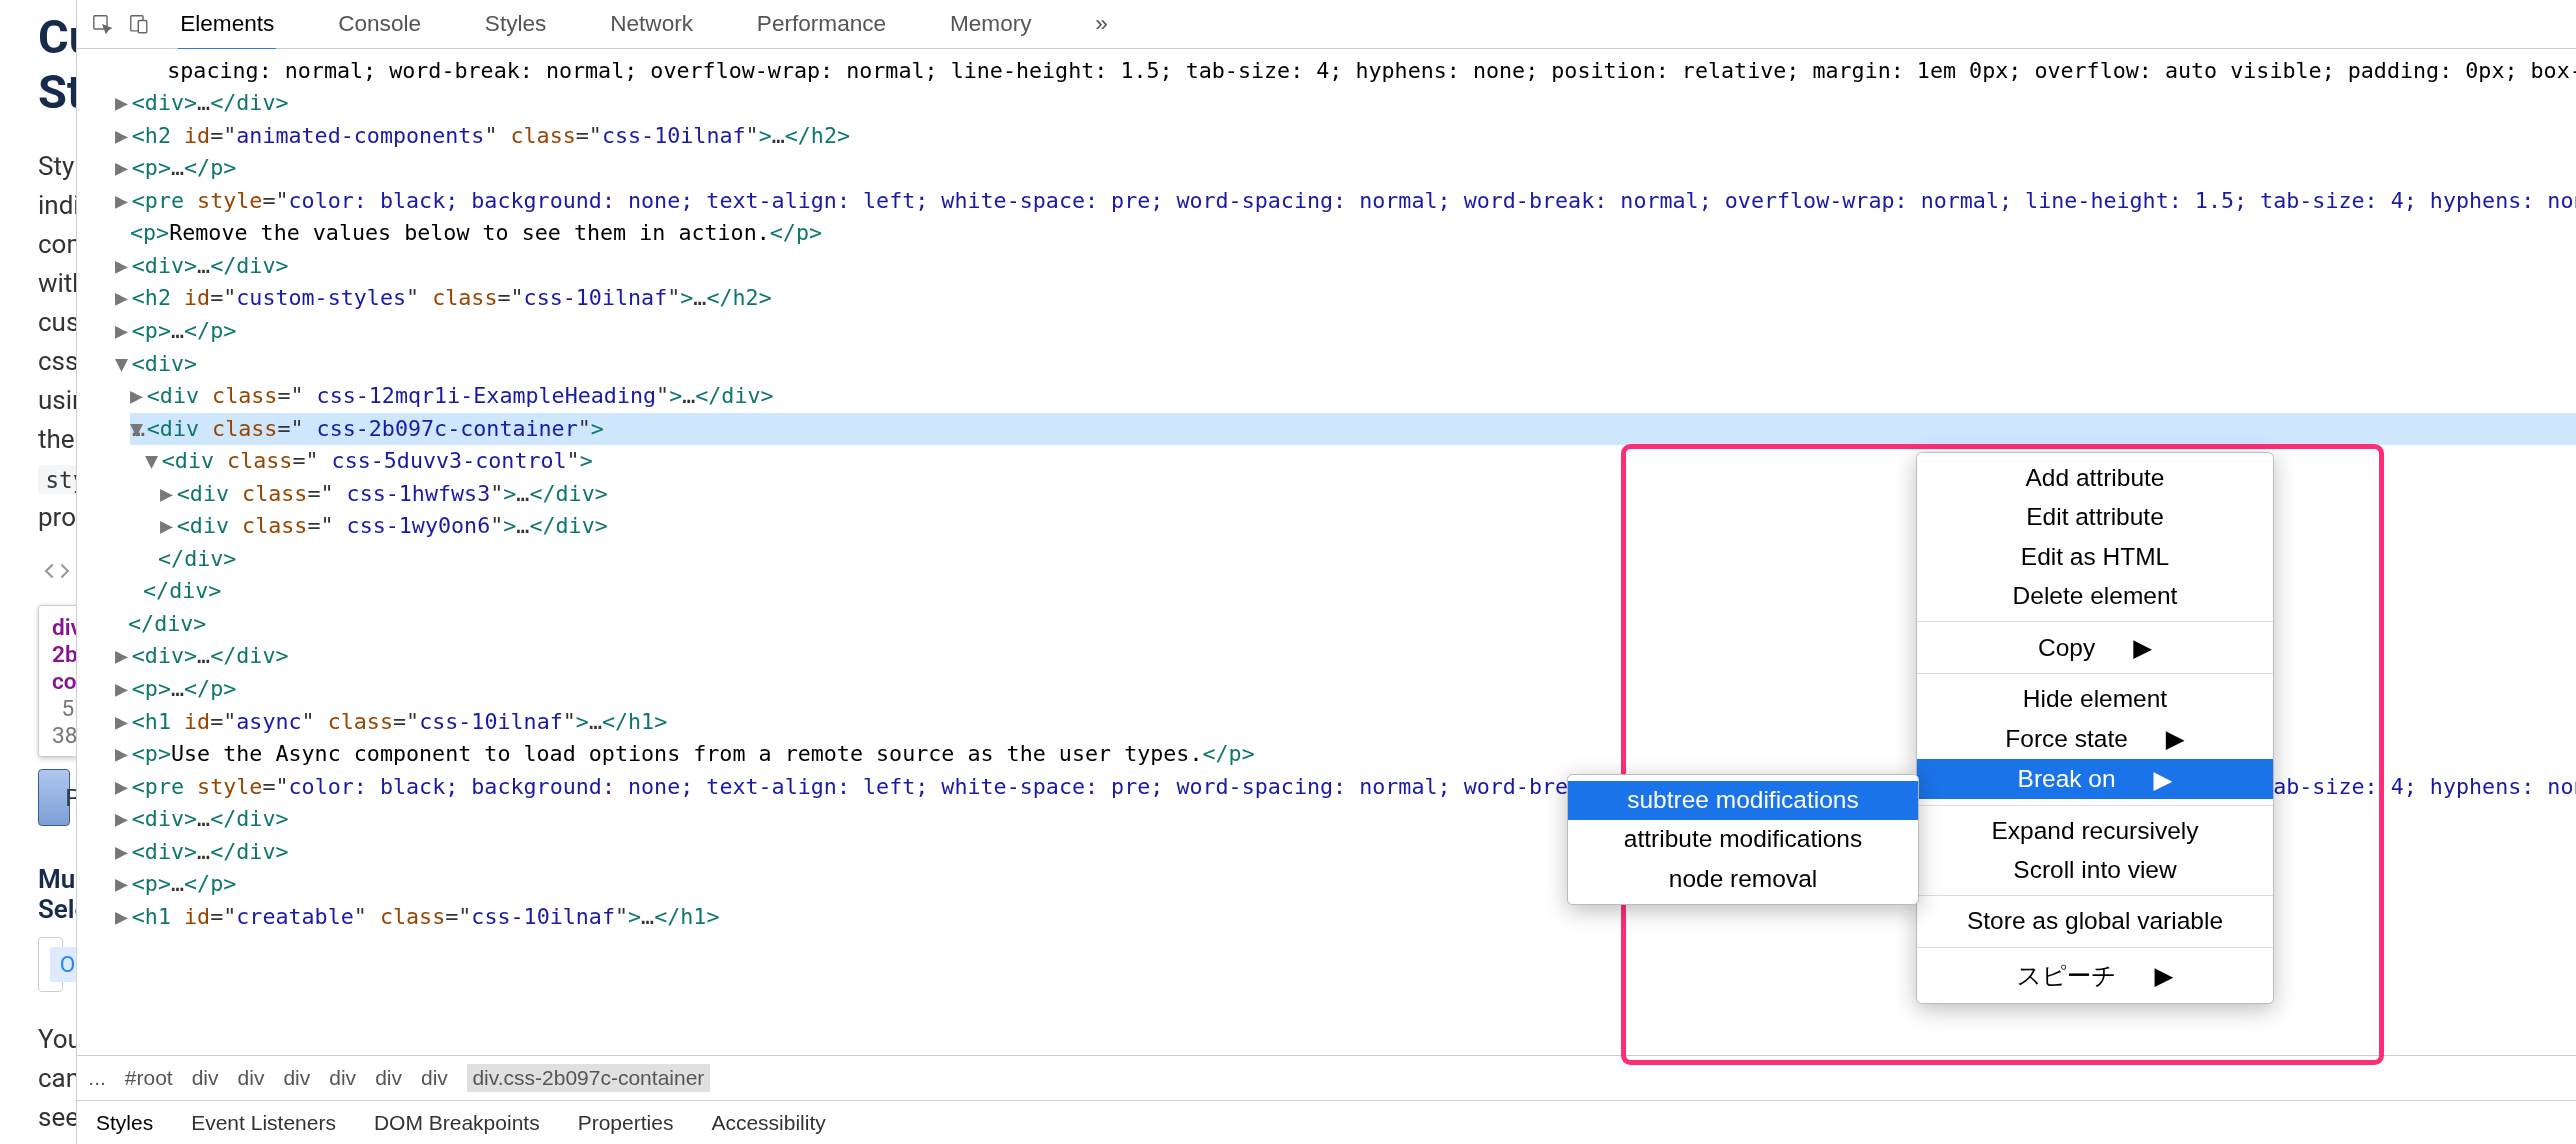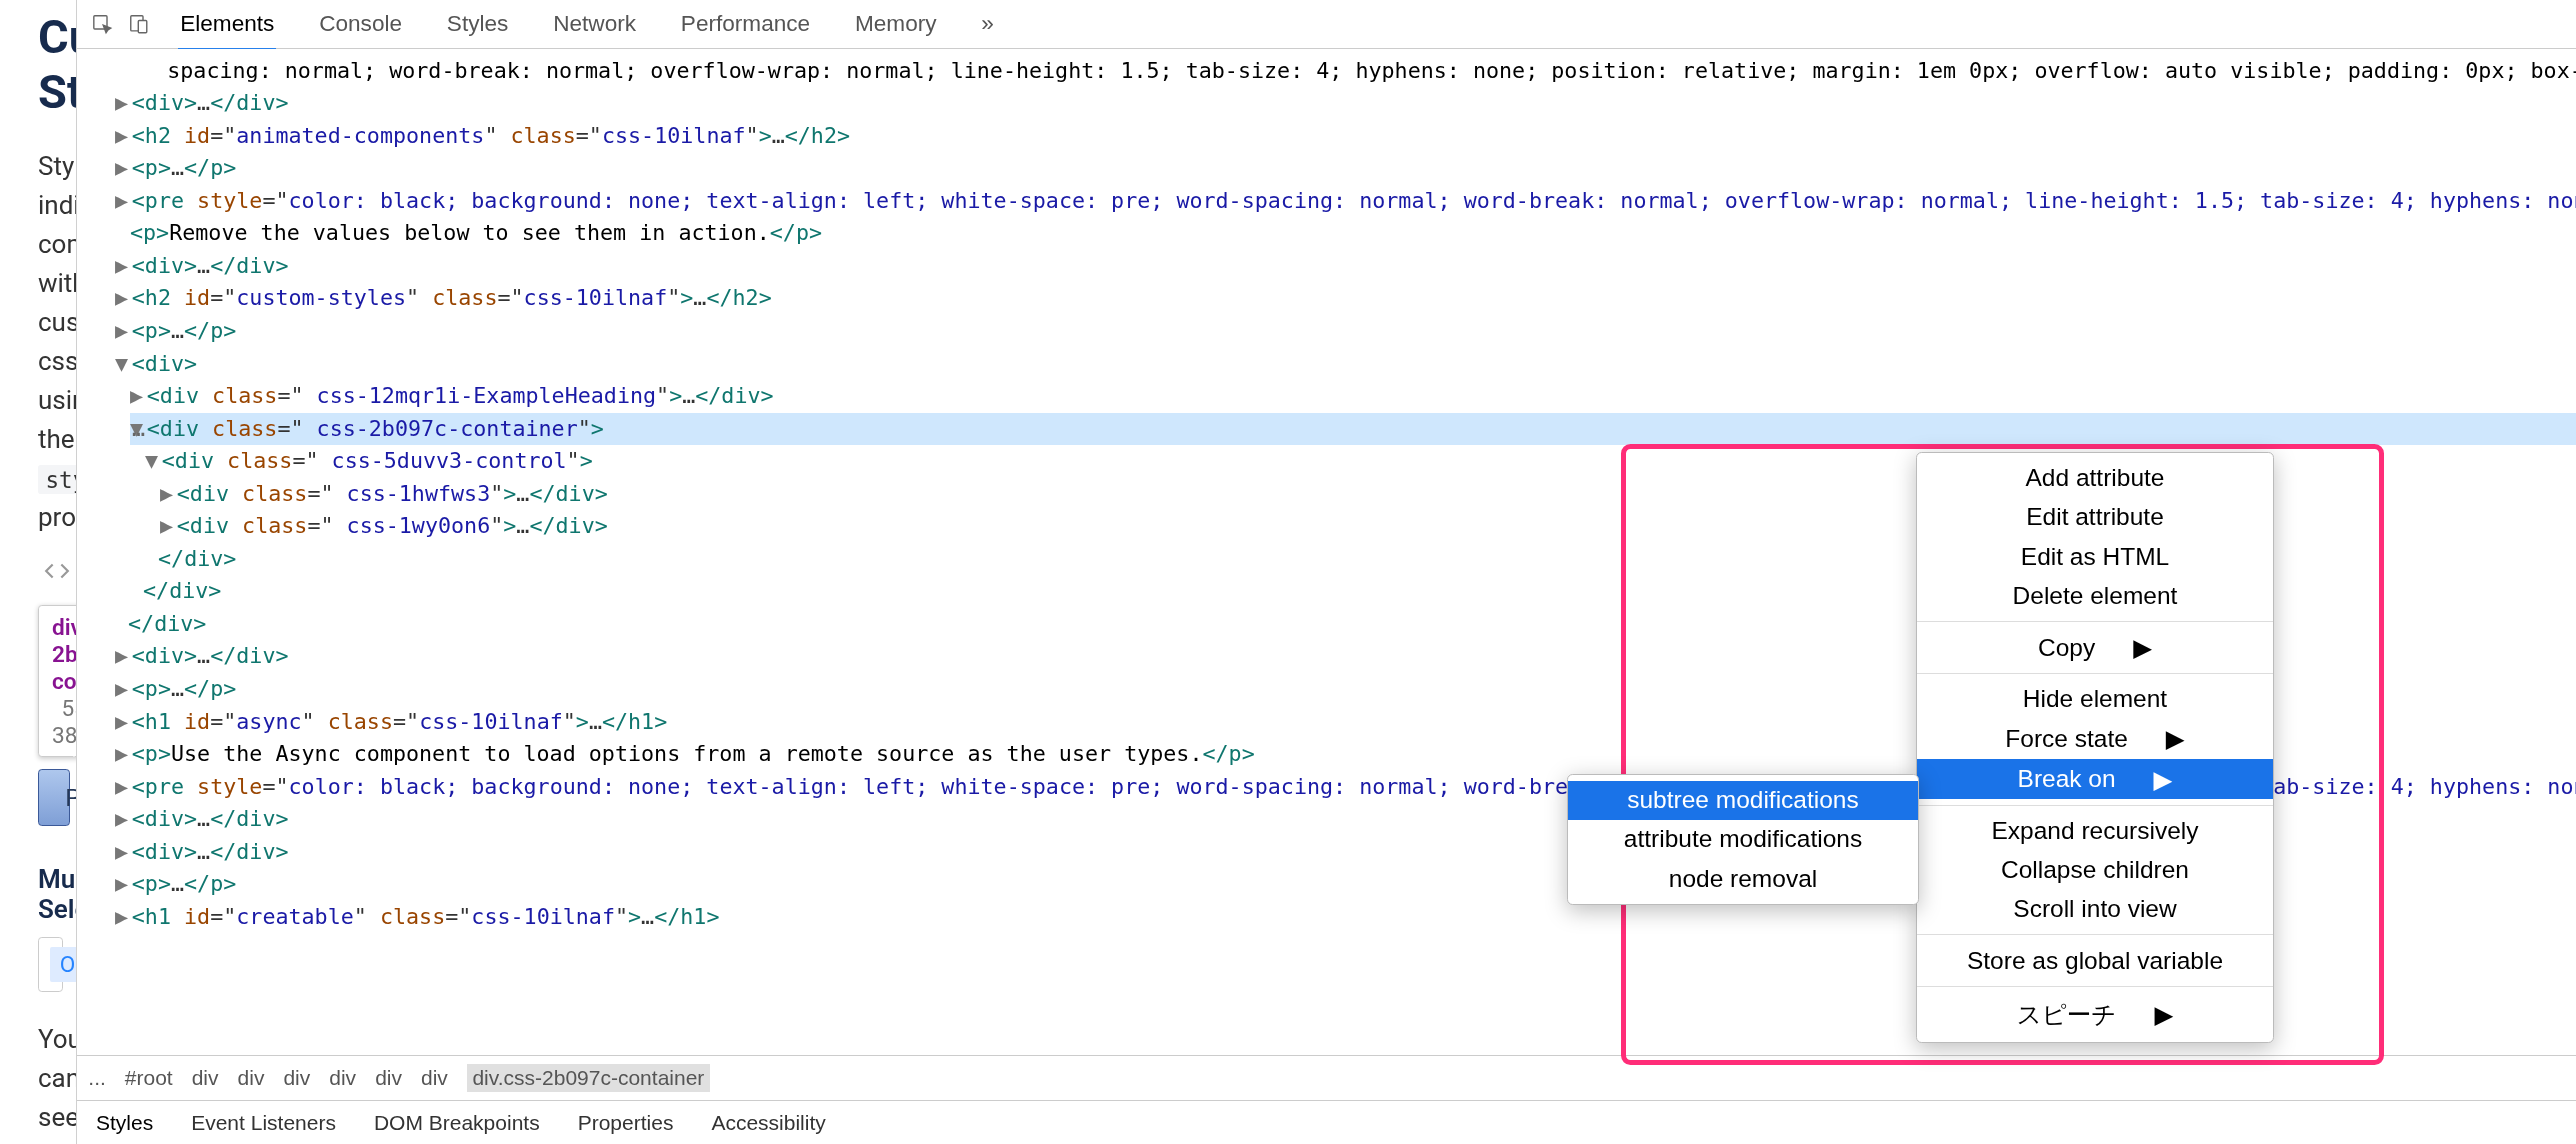--- a/index.html
+++ b/index.html
@@ -24,21 +24,21 @@
 .select-single::before { content:""; width:13px; height:13px; border-radius:50%; background:#5243AA; margin-right:11.3px; }
 .select-multi { max-width:1036px; border:0.9px solid #ccc; border-radius:3.8px; padding:9.4px 11.3px; display:flex; align-items:center; font-size:22.6px; margin-top:13px; }
 .tag { background:#deebff; color:#2684FF; padding:3.8px 9.4px; border-radius:1.9px; display:inline-flex; align-items:center; margin-right:7.5px; }
 .select-multi .sep { width:0.9px; height:28px; background:#ccc; margin-right:15px; }
 .codeline { font-family: Menlo, monospace; font-size: 22.6px; margin-top: 19px; }
 .input-val { font-size: 24.5px; color: #172B4D; margin-top: 28px; }
 
 
 .dt-toolbar { height: 49px; border-bottom: 0.9px solid #ccc; display:flex; align-items:center; padding: 0 11.3px; font-family: -apple-system, sans-serif; font-size: 22.6px; color:#333; gap: 7.5px; }
 .dt-toolbar .iconbox { width:28px; height:28px; display:flex; align-items:center; justify-content:center; color:#666; }
-.dt-tabs { display:flex; gap: 41px; margin-left: 19px; }
+.dt-tabs { display:flex; gap: 60px; margin-left: 19px; }
 .dt-tab { padding: 11.3px 1.9px; color:#555; cursor:pointer; }
 .dt-tab.active { color:#000; border-bottom: 1.9px solid #2680eb; }
 .dt-body { flex:1; overflow:auto; padding: 5.6px 0 5.6px 38px; font-size: 21.7px; line-height: 1.5; }
 .dt-line { white-space: nowrap; }
 .tri { color:#777; margin-right:3.8px; display:inline-block; width:13px; }
 .tag-open, .tag-close { color:#0f766e; }
 .attr-n { color:#994500; }
 .attr-v { color:#1a1aa6; }
 .txt { color:#000; }
 .dt-line.hl { background:#cfe7fd; }
@@ -241,23 +241,20 @@
     </div>
     <div class="ctx-item hl">
       <span>Break on</span>
       <span class="ctx-arrow">▶</span>
     </div>
     <div class="ctx-sep"></div>
     <div class="ctx-item">
       <span>Expand recursively</span>
     </div>
     <div class="ctx-item">
-      <span>Collapse children</span>
-    </div>
-    <div class="ctx-item">
       <span>Scroll into view</span>
     </div>
     <div class="ctx-sep"></div>
     <div class="ctx-item">
       <span>Store as global variable</span>
     </div>
     <div class="ctx-sep"></div>
     <div class="ctx-item">
       <span>スピーチ</span>
       <span class="ctx-arrow">▶</span>

